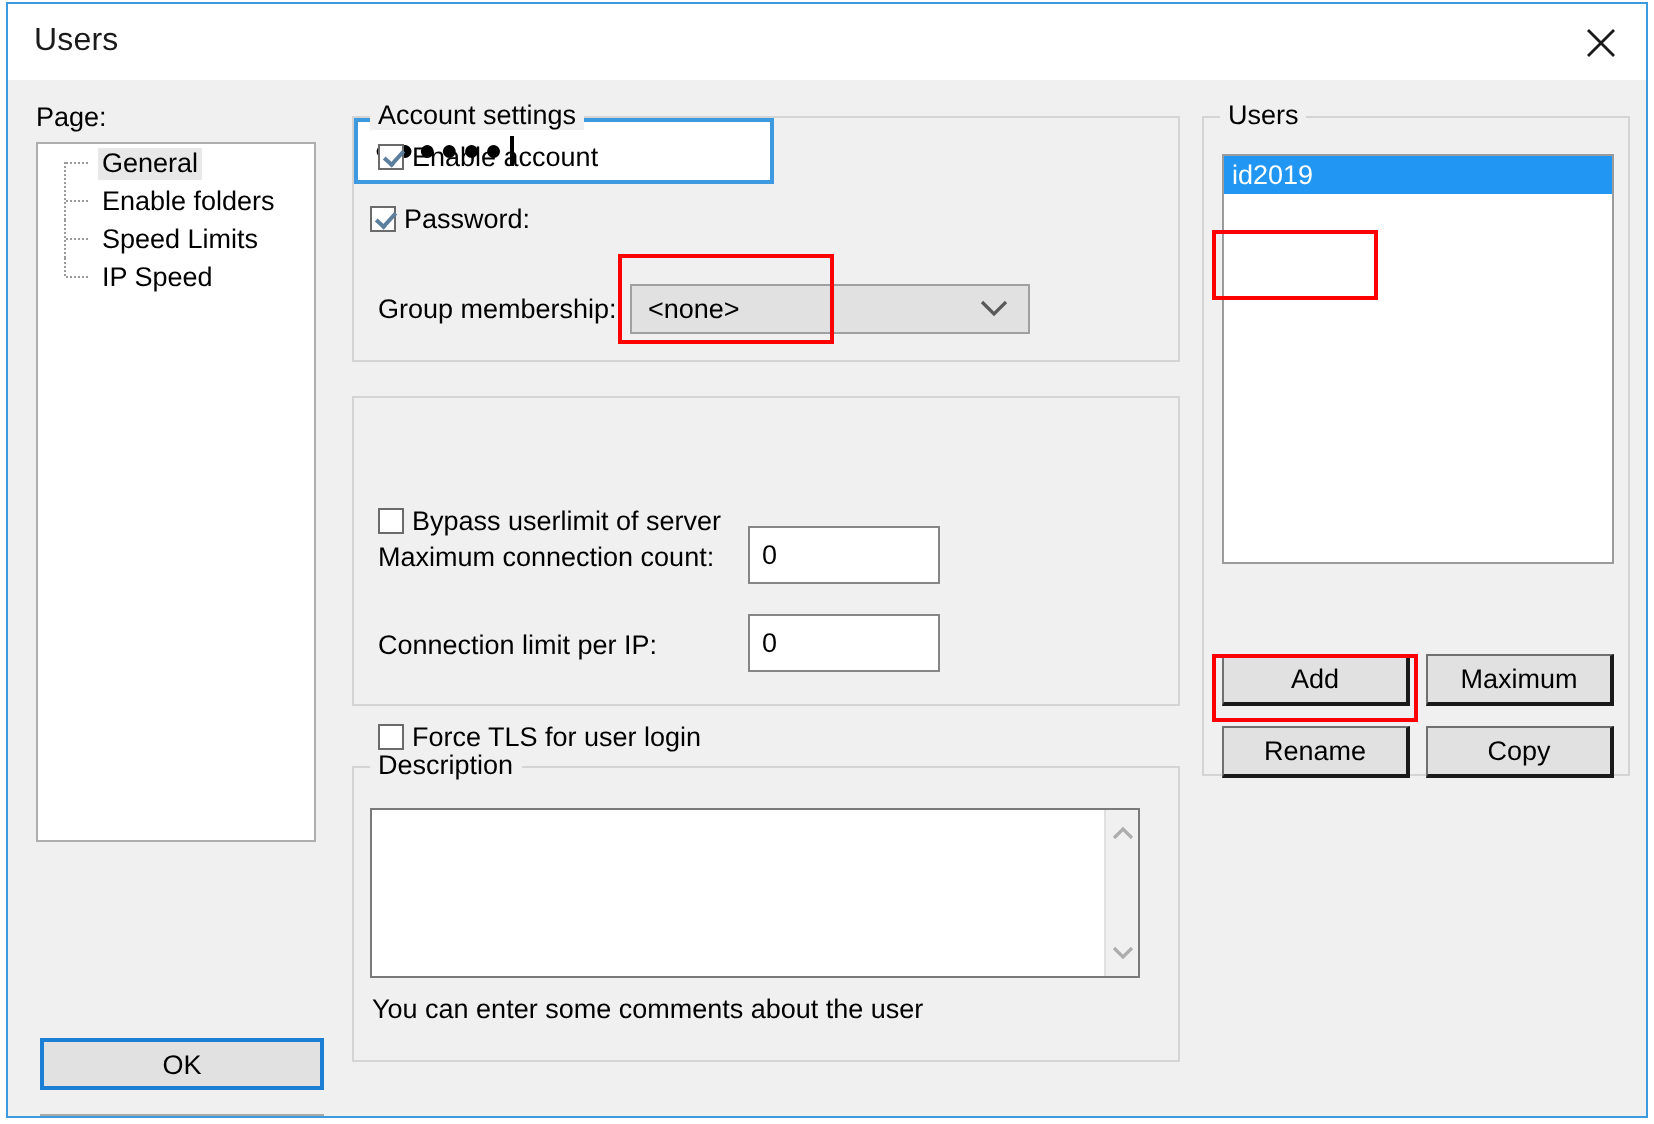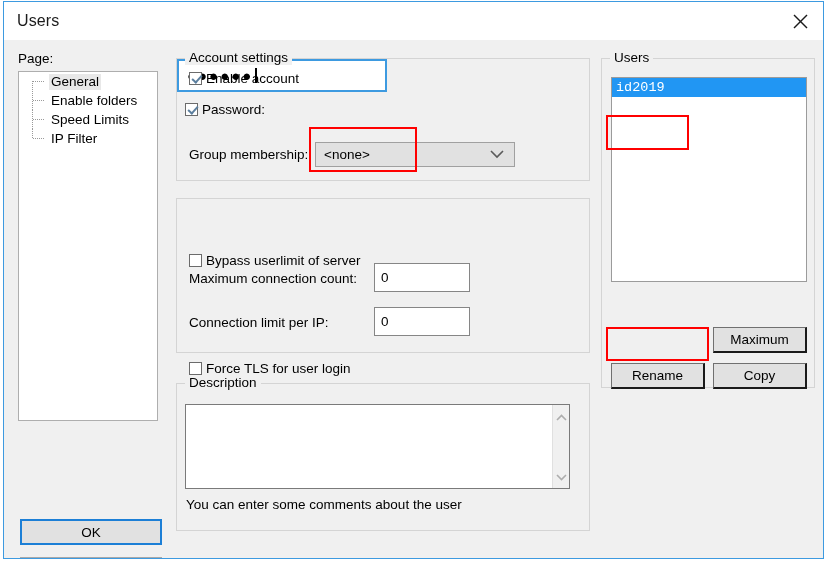--- a/index.html
+++ b/index.html
@@ -260,21 +260,21 @@
     overflow: hidden;
   }
   .user-row {
     height: 19px;
     display: flex; align-items: center;
     padding-left: 4px;
     font-size: 13.5px;
     color: #000;
     cursor: default;
   }
-  .user-row.selected { background: #2196f3; color: #fff; font-family: Liberation Mono, monospace; }
+  .user-row.selected { background: #2196f3; color: #fff; }
 
   .ubtn {
     position: absolute;
     width: 94px; height: 26px;
     background: #e1e1e1;
     border: 1px solid #707070;
     border-right-color: #1a1a1a;
     border-bottom-color: #1a1a1a;
     border-right-width: 2px;
     border-bottom-width: 2px;
@@ -325,21 +325,21 @@
       <div class="tree-item selected">
         <span class="lbl">General</span>
       </div>
       <div class="tree-item">
         <span class="lbl">Enable folders</span>
       </div>
       <div class="tree-item">
         <span class="lbl">Speed Limits</span>
       </div>
       <div class="tree-item">
-        <span class="lbl">IP Filter</span>
+        <span class="lbl">IP Speed</span>
       </div>
     </div>
 
     <div class="dlg-btn" id="btn-ok">OK</div>
     <div class="dlg-btn" id="btn-cancel">Cancel</div>
 
     <div class="groupbox" id="gb-account">
       <div class="group-title">Account settings</div>
 
       <div class="cbrow" style="left:12px; top:12px;">
@@ -416,20 +416,21 @@
 
     <div class="groupbox" id="gb-users">
       <div class="group-title">Users</div>
 
       <div id="users-list">
         <div class="user-row selected">
           <span>id2019</span>
         </div>
       </div>
 
+      <div class="ubtn" id="btn-add">Add</div>
       <div class="ubtn" id="btn-remove">Maximum</div>
       <div class="ubtn" id="btn-rename">Rename</div>
       <div class="ubtn" id="btn-copy">Copy</div>
     </div>
 
     <div class="annot" id="annot-pwd"></div>
     <div class="annot" id="annot-user"></div>
     <div class="annot" id="annot-add"></div>
 
   </div>

